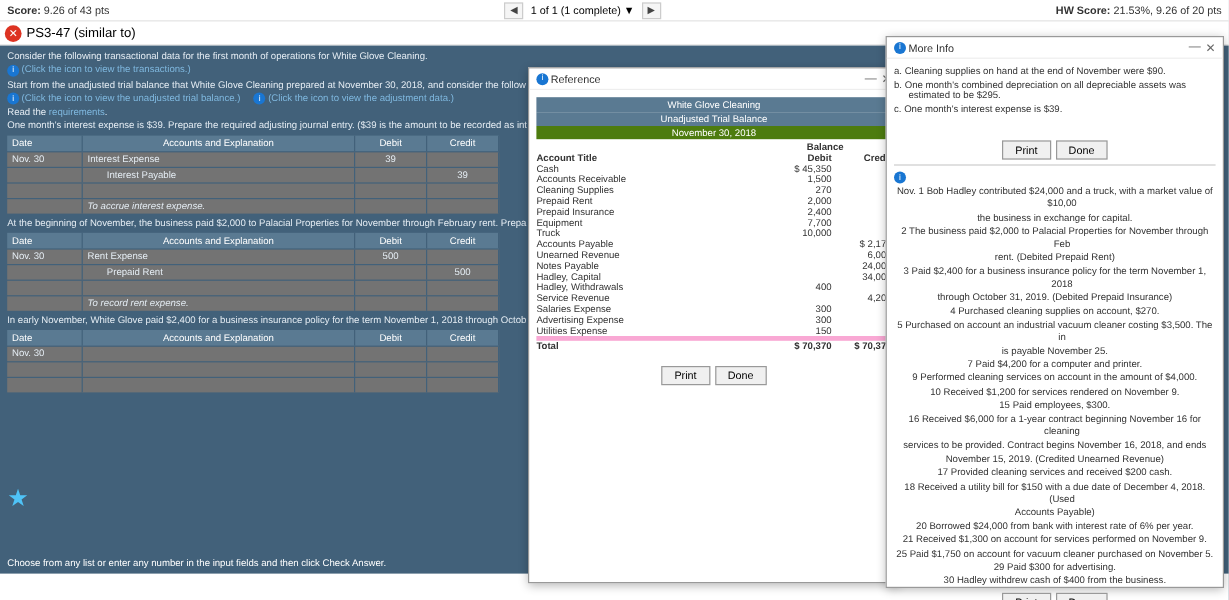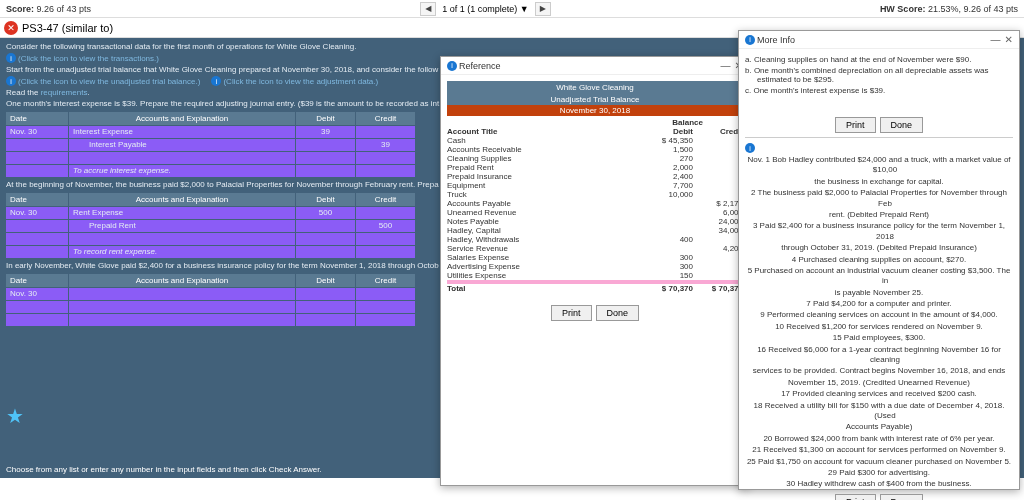--- a/index.html
+++ b/index.html
@@ -18,38 +18,38 @@
 .instr { font-size: 8px; margin-bottom: 2px; }
 .info-circle { display: inline-flex; width: 10px; height: 10px; border-radius: 50%; background: #1976d2; color: #fff; align-items: center; justify-content: center; font-size: 7px; margin-right: 2px; }
 .link-text { color: #7fb8df; font-size: 8px; }
 .req-link { color: #7fb8df; font-size: 8px; }
 .journal { margin-top: 4px; }
 .journal-hdr { background: #5a7a92; display: flex; font-size: 8px; color: #fff; }
 .journal-hdr div { padding: 2px 4px; border-right: 1px solid #42617a; }
 .jc-date { width: 63px; }
 .jc-acct { flex: 1; text-align: center; }
 .jc-dc { width: 60px; text-align: center; }
-.journal-row { display: flex; font-size: 8px; background: #8b5cf6; margin-top: 1px; }
+.journal-row { display: flex; font-size: 8px; background: #737373; margin-top: 1px; }
 .journal-row div { padding: 1px 4px; border-right: 1px solid #42617a; min-height: 12px; }
 .section-caption { font-size: 8px; margin: 3px 0; }
 .footer-hint { position: absolute; bottom: 4px; left: 6px; font-size: 8px; color: #fff; }
 .star { position: absolute; left: 6px; bottom: 50px; color: #4fc3f7; font-size: 20px; }
 
 .modal { position: absolute; background: #fff; border: 1px solid #999; box-shadow: 0 2px 8px rgba(0,0,0,0.3); color: #333; }
 .modal-hdr { height: 18px; display: flex; align-items: center; padding: 0 6px; border-bottom: 1px solid #eee; font-size: 9px; }
 .modal-hdr .info-circle { background: #1976d2; }
 .modal-close { margin-left: auto; display: flex; gap: 4px; font-size: 10px; color: #666; }
 .modal-body { padding: 6px; font-size: 8px; }
 .modal-ftr { display: flex; justify-content: center; gap: 4px; padding: 6px; }
 .btn { border: 1px solid #999; background: #f0f0f0; padding: 2px 10px; font-size: 9px; cursor: pointer; }
 
 #modal-ref { top: 56px; left: 440px; width: 310px; height: 430px; }
 .tb-title { text-align: center; background: #5a7a92; color: #fff; padding: 2px; font-size: 8px; }
 .tb-sub { text-align: center; background: #5a7a92; color: #fff; padding: 1px; font-size: 8px; }
-.tb-date { text-align: center; background: #c2410c; color: #fff; padding: 1px; font-size: 8px; }
+.tb-date { text-align: center; background: #4d7c0f; color: #fff; padding: 1px; font-size: 8px; }
 .tb-table { width: 100%; font-size: 8px; margin-top: 2px; }
 .tb-headrow { display: flex; font-weight: bold; }
 .tb-headrow div:first-child { flex: 1; }
 .tb-headrow .tb-col { width: 50px; text-align: right; }
 .tb-row { display: flex; }
 .tb-row .tb-name { flex: 1; }
 .tb-row .tb-col { width: 50px; text-align: right; }
 .tb-total { border-top: 4px solid #f9a8d4; font-weight: bold; }
 
 #modal-more { top: 30px; right: 4px; width: 282px; height: 460px; }
@@ -62,21 +62,21 @@
 </head>
 <body>
 
 <div class="topbar">
   <span class="score-left"><span class="score-bold">Score:</span> <span>9.26 of 43 pts</span></span>
   <div class="nav-mid">
     <div class="nav-btn">◀</div>
     <div class="nav-text">1 of 1 (1 complete) ▼</div>
     <div class="nav-btn">▶</div>
   </div>
-  <span class="score-right"><span class="score-bold">HW Score:</span> <span>21.53%, 9.26 of 43 pts</span></span>
+  <span class="score-right"><span class="score-bold">HW Score:</span> <span>21.53%, 9.26 of 20 pts</span></span>
 </div>
 
 <div class="question-header">
   <div class="check-icon">✕</div>
   <div class="q-title">PS3-47 (similar to)</div>
 </div>
 
 <div class="content">
   <div class="instr">Consider the following transactional data for the first month of operations for White Glove Cleaning.</div>
   <div class="instr"><span class="info-circle">i</span><span class="link-text">(Click the icon to view the transactions.)</span></div>

